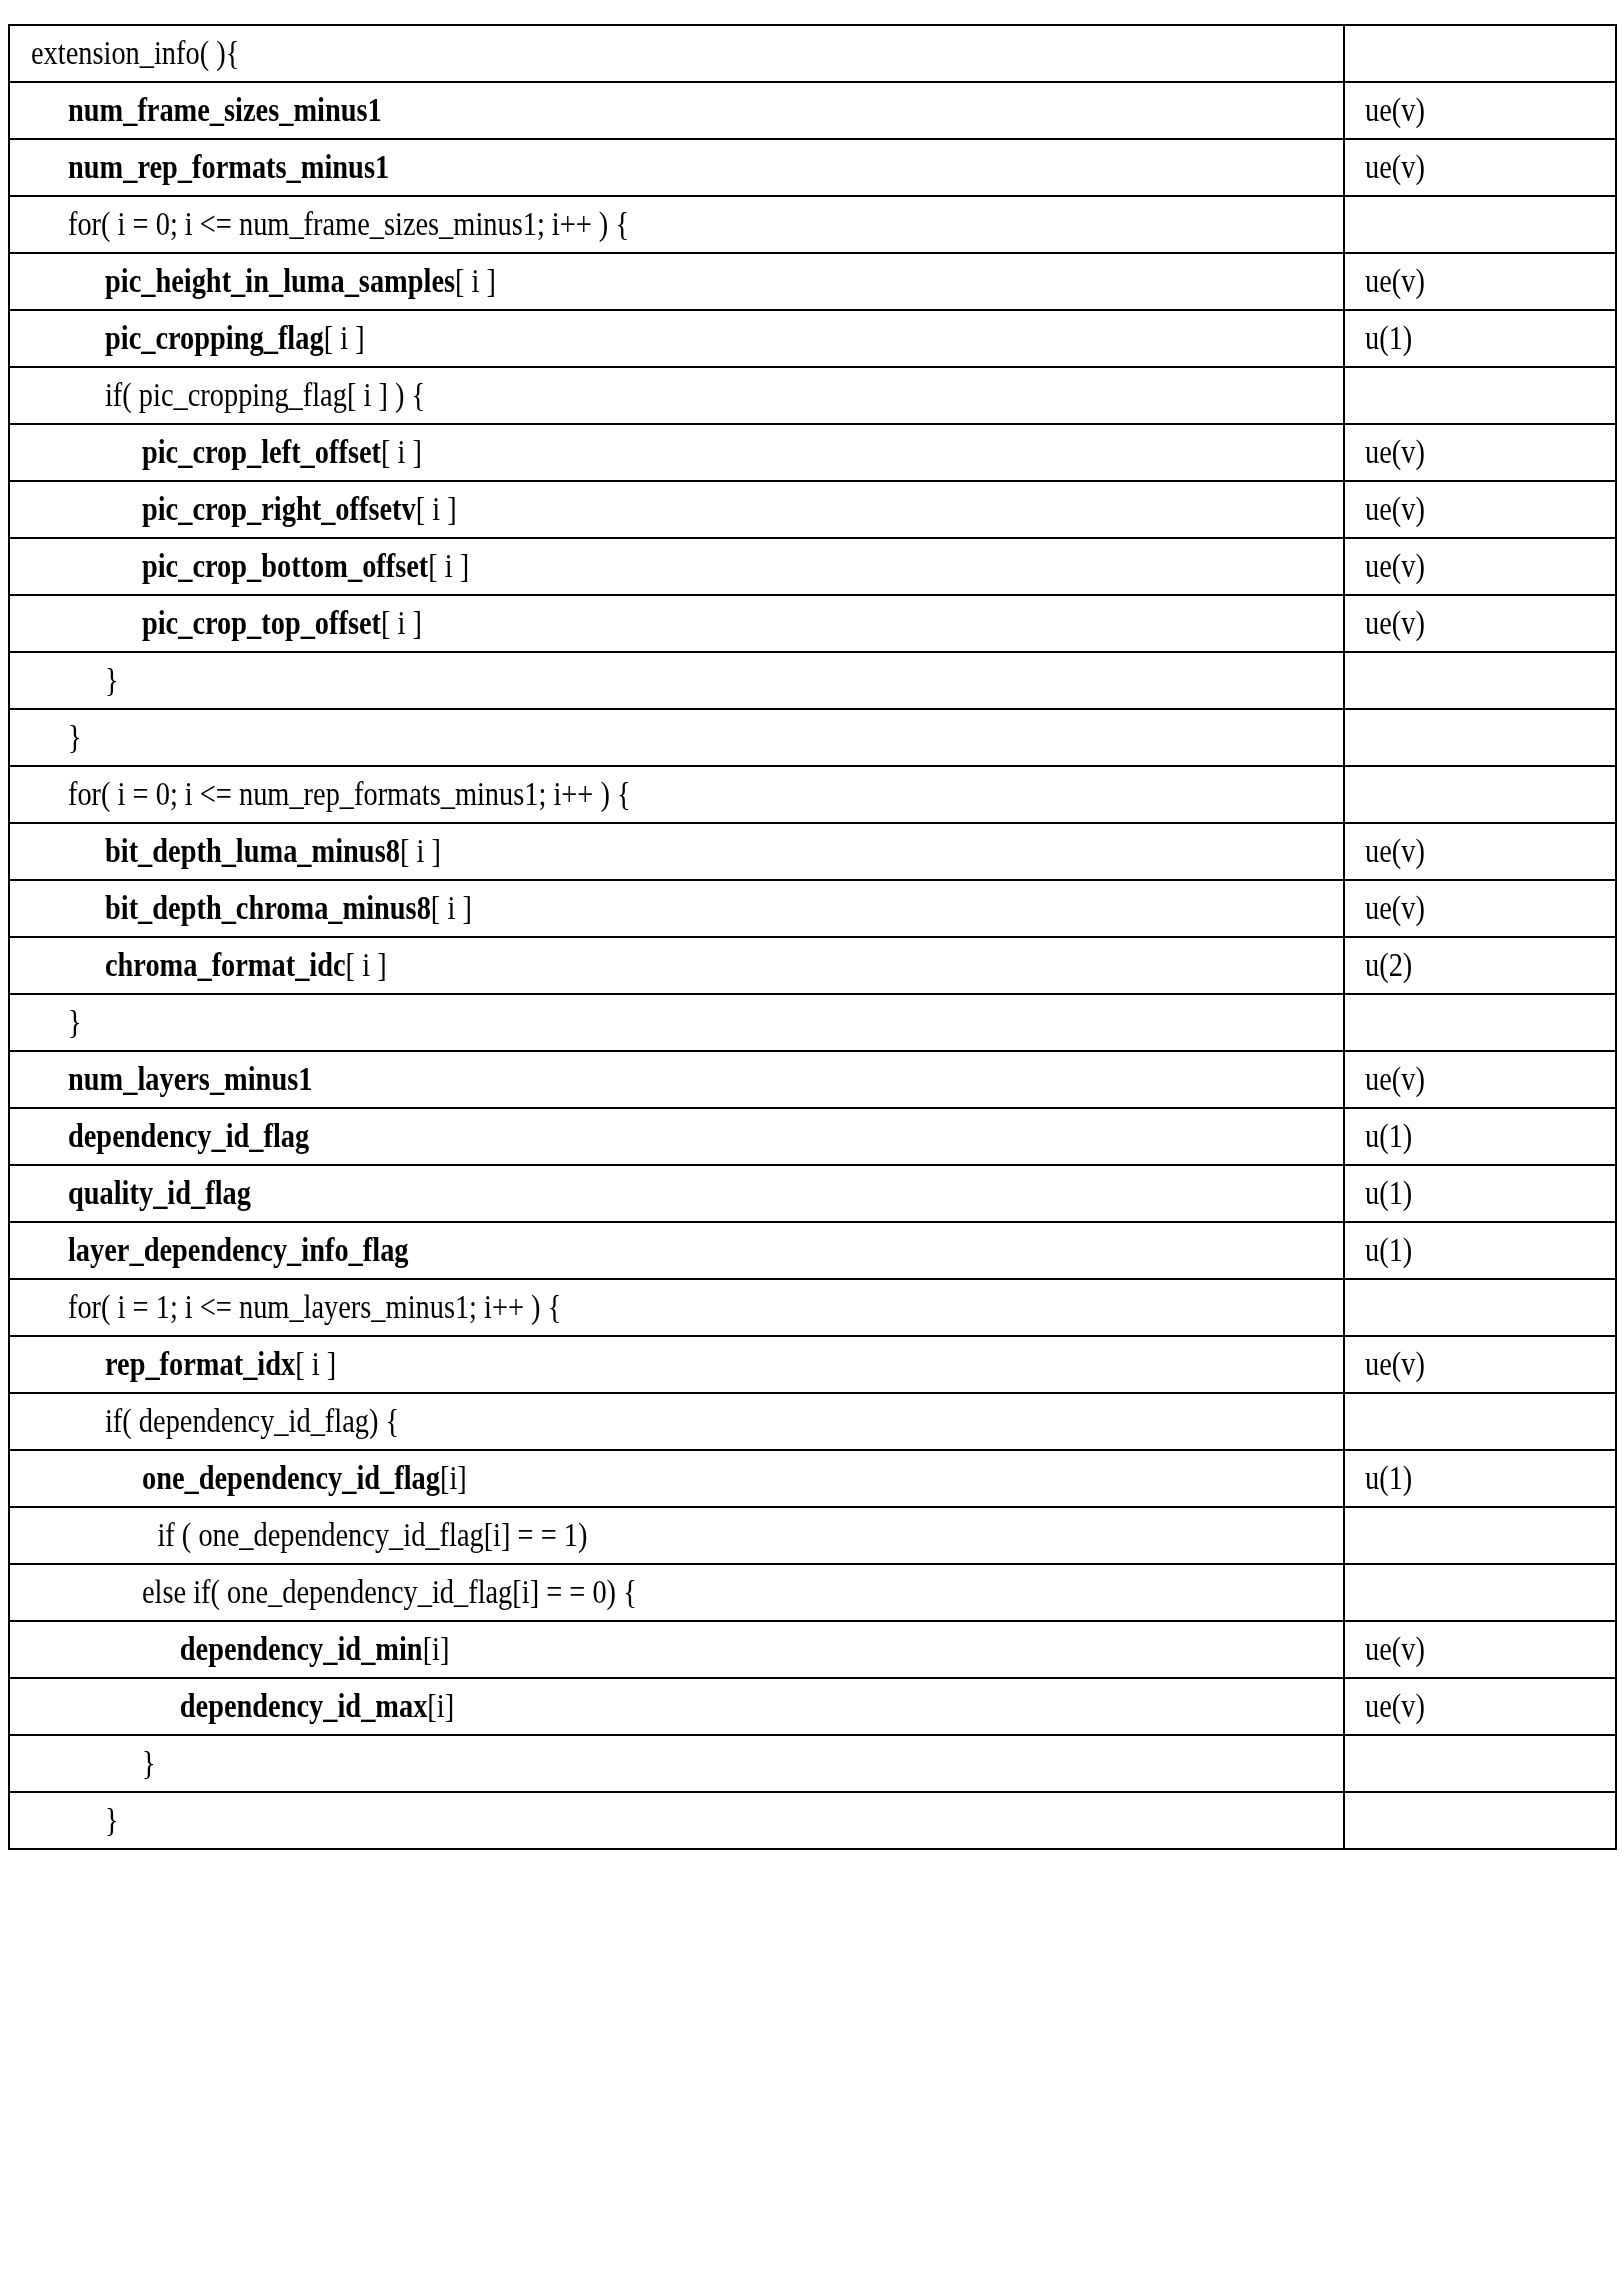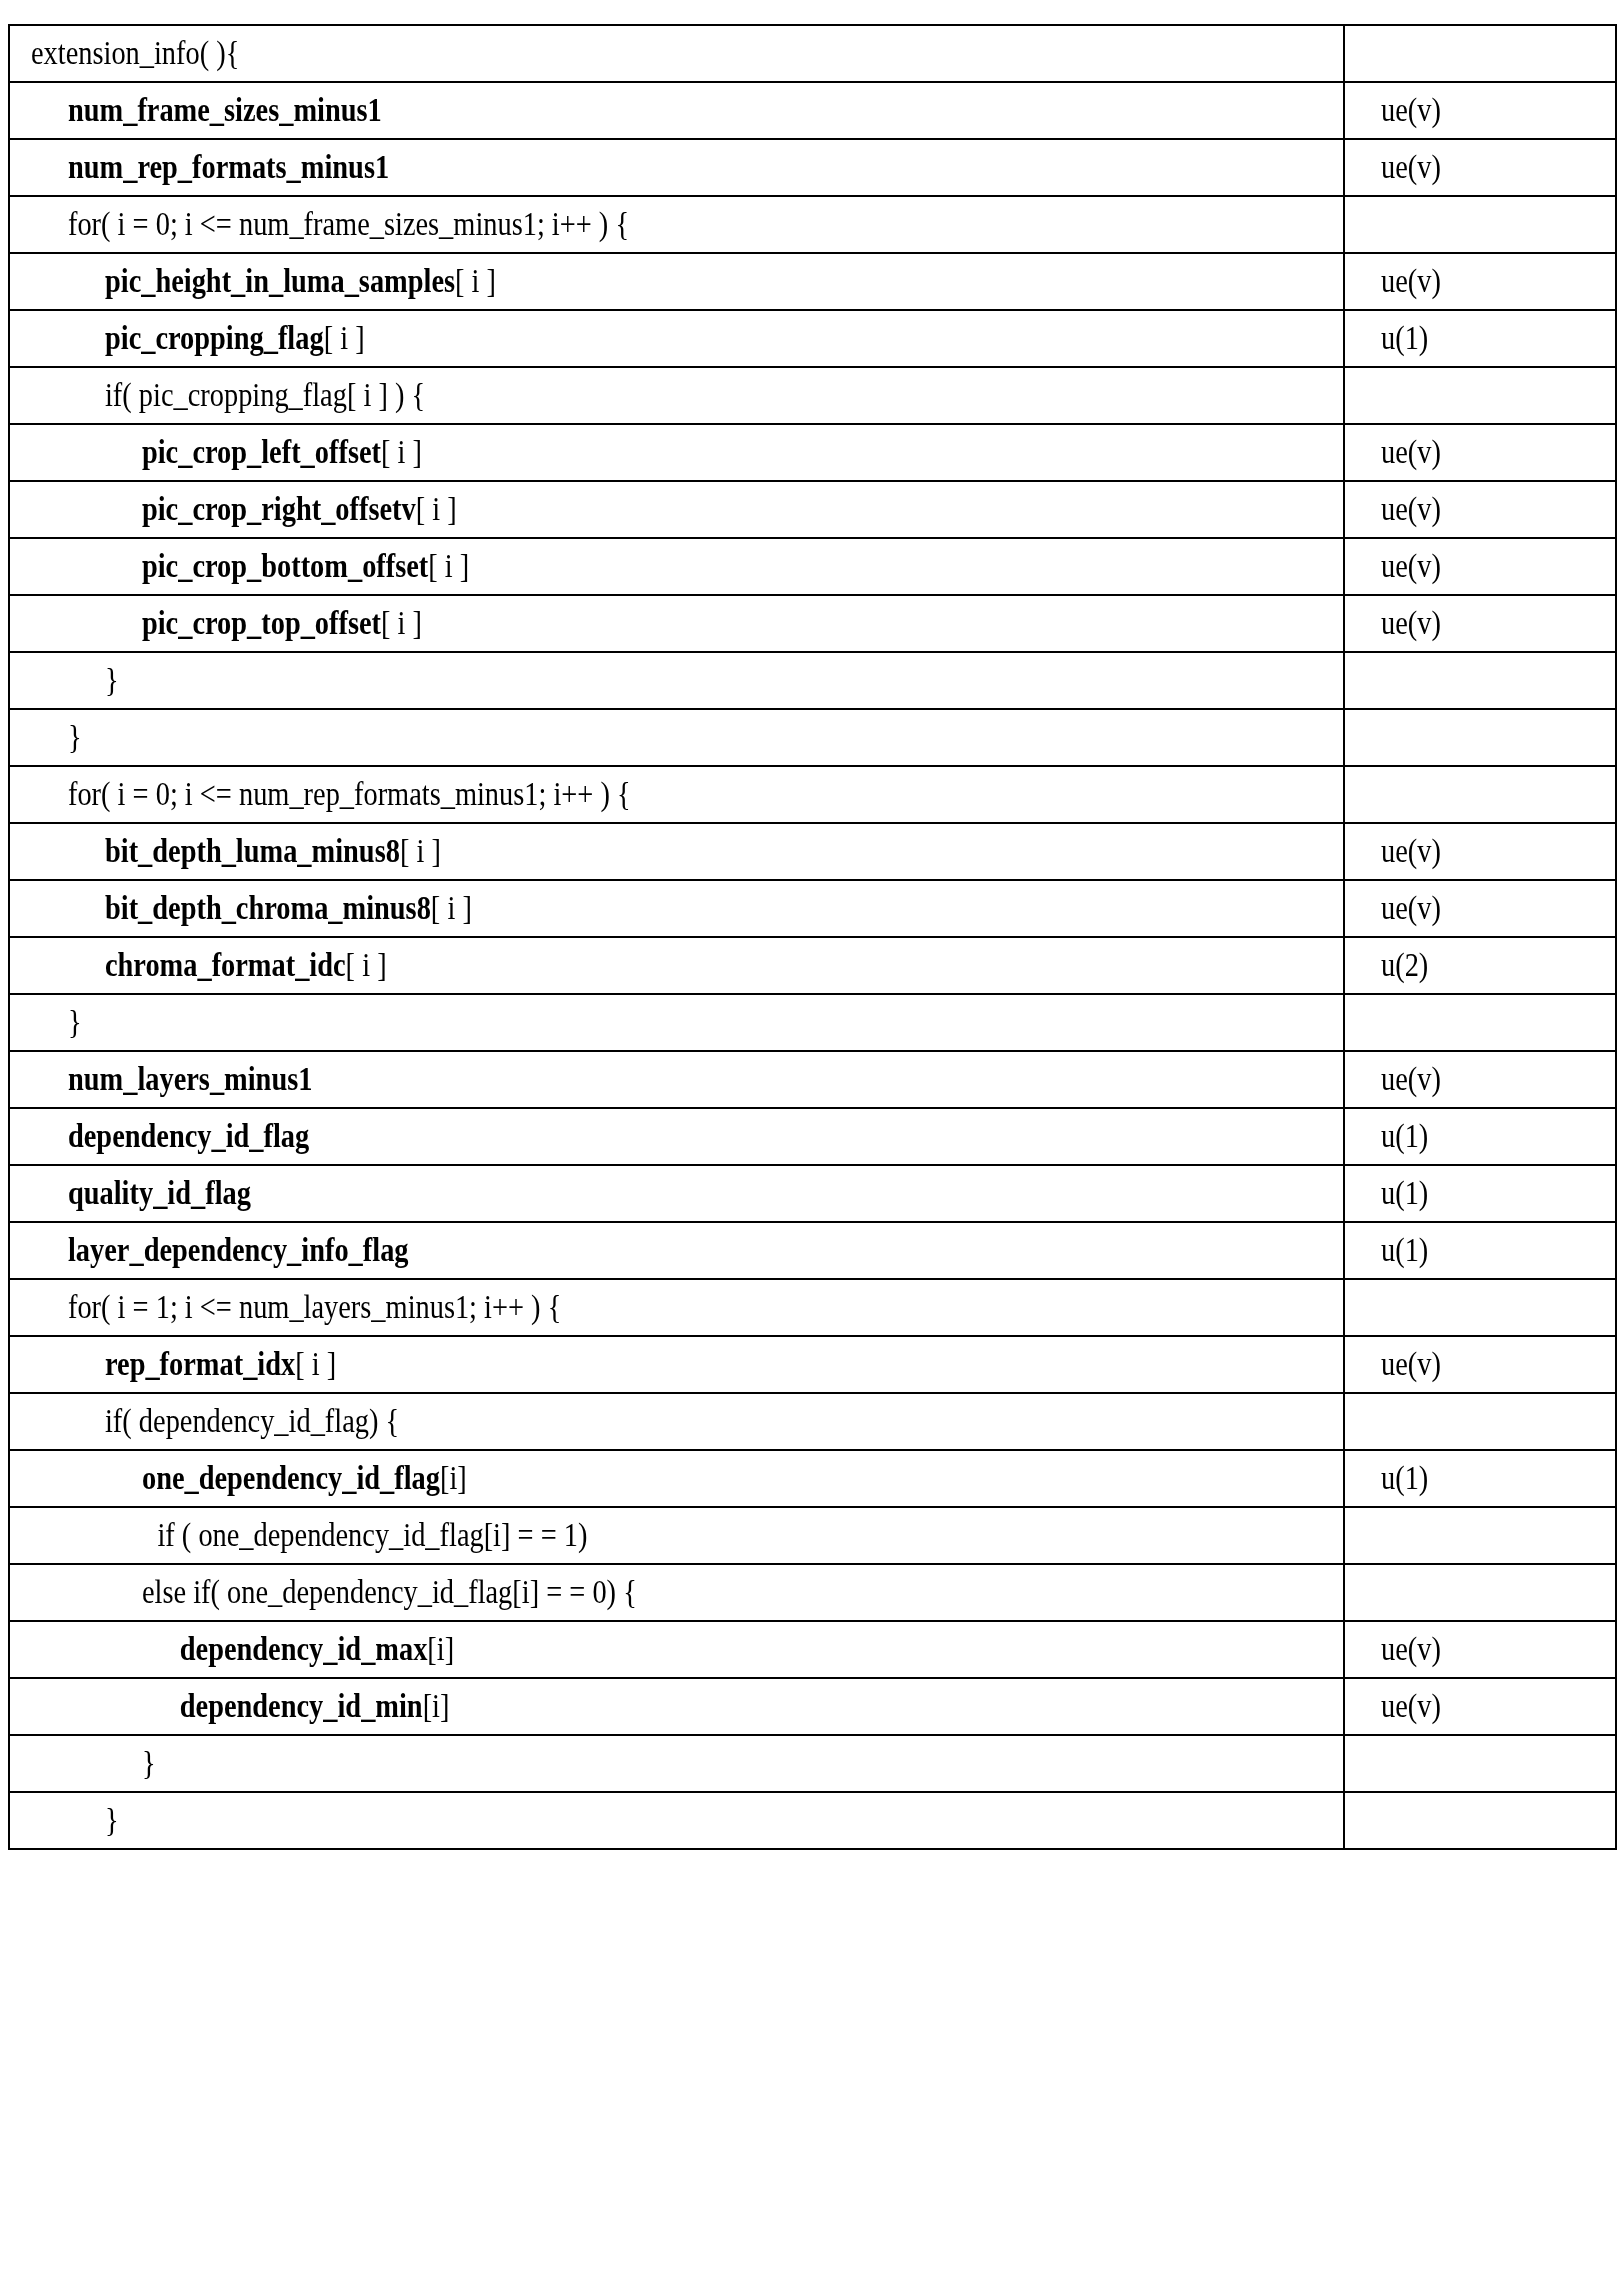--- a/index.html
+++ b/index.html
@@ -16,21 +16,21 @@
   .syntax-table td {
     border: 2.9px solid #000;
     height: 55px;
     padding: 0 0 0 21.6px;
     font-size: 33px;
     line-height: 55px;
     white-space: nowrap;
     overflow: hidden;
     vertical-align: middle;
   }
-  .syntax-table td.desc { padding-left: 36px; margin-left: 37px; }
+  .syntax-table td.desc { padding-left: 20px; margin-left: 37px; }
   .syntax-table col.c1 { width: 1335px; }
   .syntax-table col.c2 { width: 272px; }
   .txt { display: inline-block; transform: scaleX(0.86); transform-origin: left center; }
   .b { font-weight: bold; }
   .ind0 { padding-left: 0; }
   .ind1 { padding-left: 43px; }
   .ind2 { padding-left: 86px; }
   .ind3 { padding-left: 129px; }
   .ind3b { padding-left: 147px; }
   .ind4 { padding-left: 173px; }
@@ -184,26 +184,26 @@
     <td class="desc"><span class="txt"></span></td>
   </tr>
 
 
   <tr>
     <td><span class="txt ind3"><span class="b"></span><span>else if( one_dependency_id_flag[i] = = 0) {</span></span></td>
     <td class="desc"><span class="txt"></span></td>
   </tr>
 
   <tr>
+    <td><span class="txt ind4"><span class="b">dependency_id_min</span><span>[i]</span></span></td>
+    <td class="desc"><span class="txt">ue(v)</span></td>
+  </tr>
+
+  <tr>
     <td><span class="txt ind4"><span class="b">dependency_id_max</span><span>[i]</span></span></td>
-    <td class="desc"><span class="txt">ue(v)</span></td>
-  </tr>
-
-  <tr>
-    <td><span class="txt ind4"><span class="b">dependency_id_min</span><span>[i]</span></span></td>
     <td class="desc"><span class="txt">ue(v)</span></td>
   </tr>
 
   <tr>
     <td><span class="txt ind3"><span class="b"></span><span>}</span></span></td>
     <td class="desc"><span class="txt"></span></td>
   </tr>
 
   <tr>
     <td><span class="txt ind2"><span class="b"></span><span>}</span></span></td>

